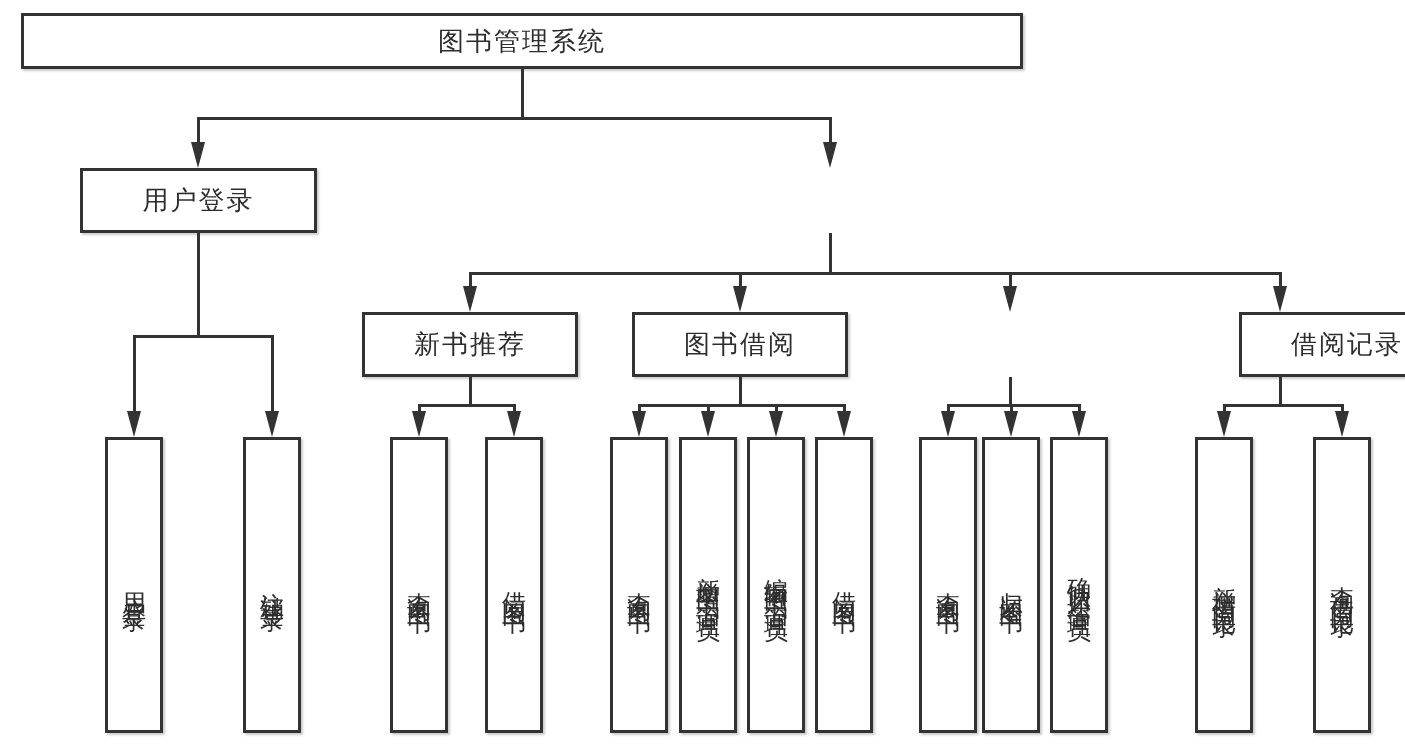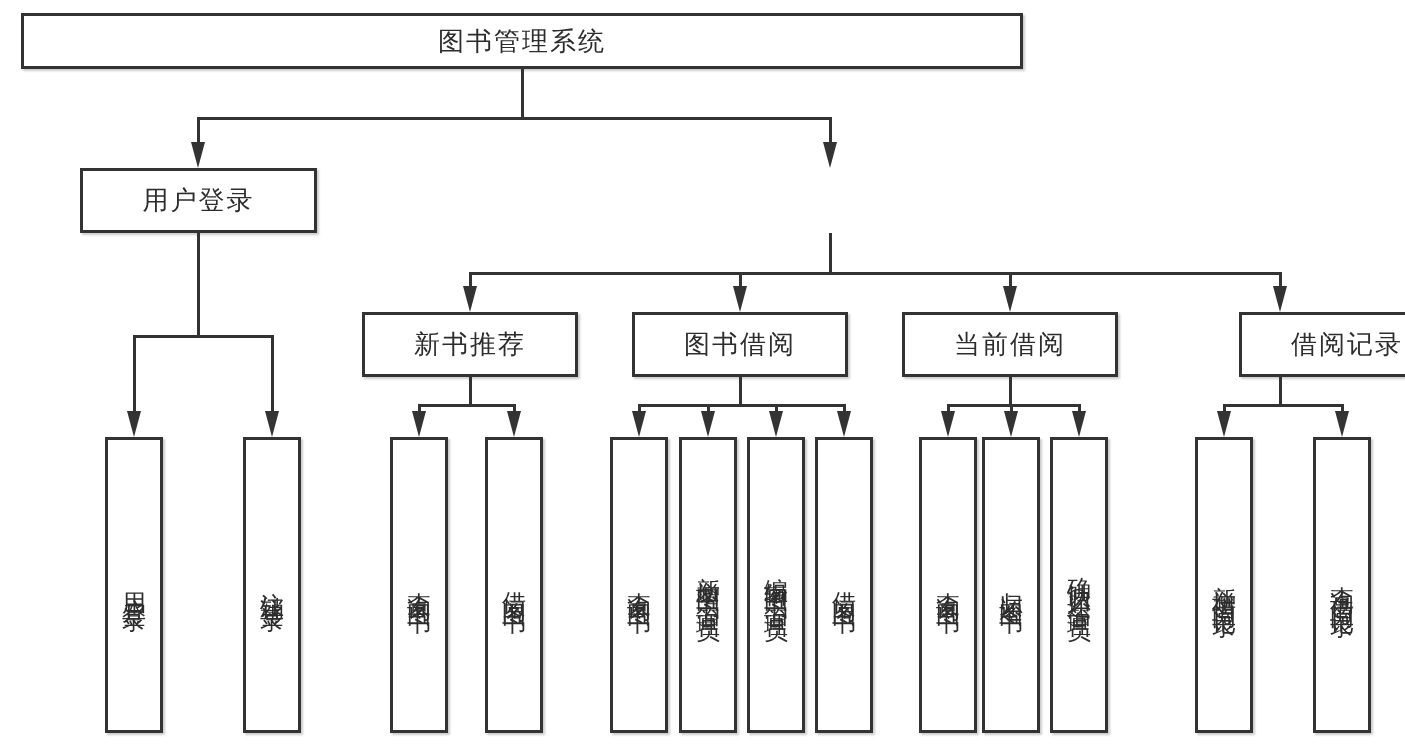--- a/index.html
+++ b/index.html
@@ -49,23 +49,20 @@
 
 
   <div class="box h-box" style="left:362px;top:312px;width:216px;height:65px;">
     <span>新书推荐</span>
   </div>
 
   <div class="box h-box" style="left:632px;top:312px;width:216px;height:65px;">
     <span>图书借阅</span>
   </div>
 
-  <div class="box h-box" style="left:902px;top:312px;width:216px;height:65px;">
-    <span>当前借阅</span>
-  </div>
 
   <div class="box h-box" style="left:1239px;top:312px;width:216px;height:65px;">
     <span>借阅记录</span>
   </div>
 
   <div class="box v-box" style="left:105px;top:437px;width:58px;height:296px;">
     <span>用户登录</span>
   </div>
 
   <div class="box v-box" style="left:243px;top:437px;width:58px;height:296px;">

